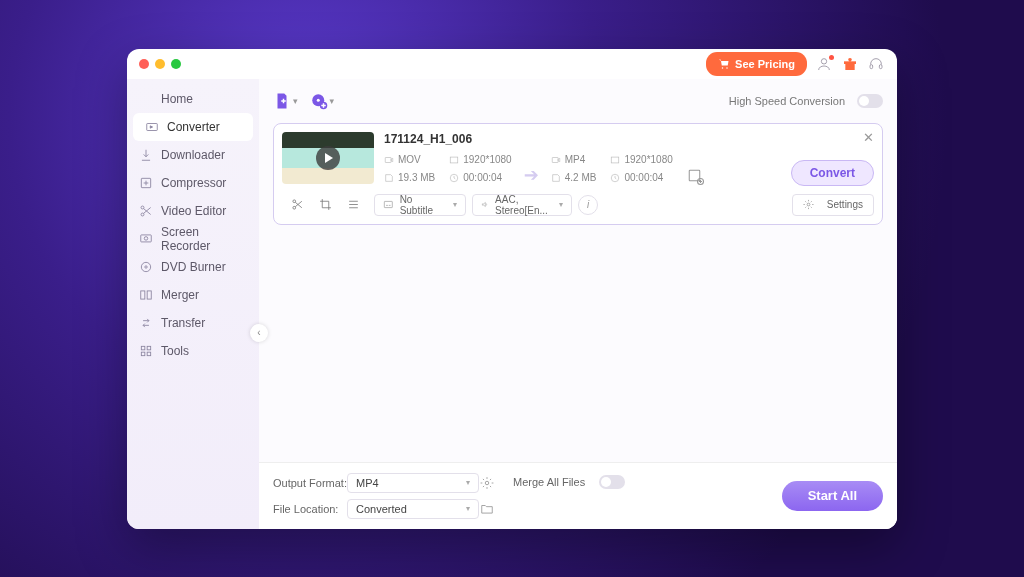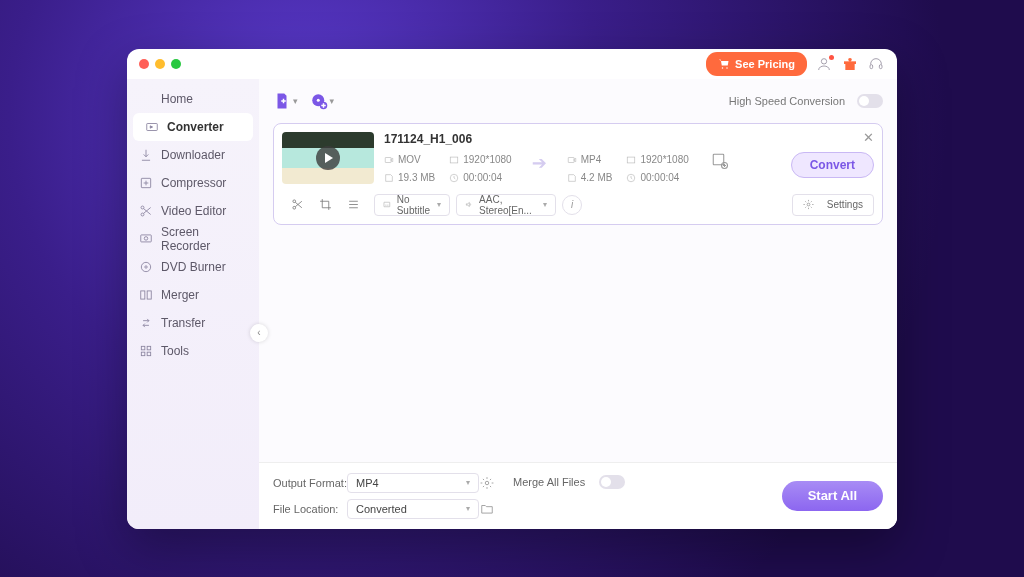--- a/index.html
+++ b/index.html
@@ -24,21 +24,21 @@
   .pricing-btn svg{width:12px;height:12px;fill:#fff}
   .top-icn{width:18px;height:18px;display:flex;align-items:center;justify-content:center;color:#9f9aa8;cursor:pointer;position:relative}
   .top-icn svg{width:16px;height:16px;stroke:#9f9aa8;fill:none;stroke-width:1.4}
   .gift-icn svg{fill:#ff6a3d;stroke:none}
   .notif-dot{position:absolute;top:0;right:-1px;width:5px;height:5px;background:#ff5343;border-radius:50%}
   
   .body{flex:1;display:flex;min-height:0}
   .sidebar{width:132px;background:linear-gradient(#f6f3fb,#f2edfa);padding:6px 0;display:flex;flex-direction:column;position:relative}
   .side-item{height:28px;display:flex;align-items:center;gap:8px;padding:0 12px;font-size:12px;color:#5d5868;cursor:pointer}
   .side-item.home{padding-left:34px}
-  .side-item.active{background:#fff;border-radius:6px;margin:0 6px;color:#333;font-weight:700}
+  .side-item.active{background:#fff;border-radius:6px;margin:0 6px;color:#333;font-weight:400}
   .side-item .sicon{width:14px;height:14px;display:flex;align-items:center;justify-content:center;color:#8b85a0}
   .side-item .sicon svg{width:14px;height:14px;stroke:currentColor;fill:none;stroke-width:1.5}
   .collapse-handle{position:absolute;right:-9px;top:245px;width:18px;height:18px;background:#fff;border-radius:50%;box-shadow:0 0 4px rgba(0,0,0,.15);display:flex;align-items:center;justify-content:center;color:#888;font-size:10px;cursor:pointer}
   .main{flex:1;display:flex;flex-direction:column;background:#fcfbfe;min-width:0}
   
   .toolrow{height:44px;display:flex;align-items:center;padding:0 14px;gap:12px}
   .tool-btn{display:flex;align-items:center;color:#7b57e6;cursor:pointer;gap:2px}
   .tool-btn svg{width:18px;height:18px;fill:#7b57e6}
   .tool-btn .chev{font-size:9px;color:#999}
   .seg{display:flex;background:#e7e3f1;border-radius:11px;height:22px;overflow:hidden;margin-left:120px}
@@ -50,36 +50,36 @@
   
   .content{flex:1;padding:0 14px;overflow:hidden}
   .card{border:1px solid #d5ccf0;border-radius:8px;padding:8px;position:relative;background:#fff}
   .card-close{position:absolute;top:6px;right:8px;color:#999;cursor:pointer;font-size:13px}
   .card-top{display:flex;gap:10px}
   .thumb{width:92px;height:52px;border-radius:4px;background:linear-gradient(180deg,#2c3b2d 0 30%, #b7e8dd 30% 70%, #f2ead1 70%);position:relative;flex-shrink:0}
   .play{position:absolute;left:50%;top:50%;transform:translate(-50%,-50%);width:24px;height:24px;border-radius:50%;background:rgba(60,60,60,.8);display:flex;align-items:center;justify-content:center}
   .play::after{content:"";border-left:8px solid #fff;border-top:5px solid transparent;border-bottom:5px solid transparent;margin-left:2px}
   .cinfo{flex:1;min-width:0}
   .fname{font-size:12px;font-weight:600;color:#333;margin-bottom:6px}
-  .meta-row{display:flex;align-items:flex-start;gap:16px}
+  .meta-row{display:flex;align-items:flex-end;gap:8px}
   .meta-group{display:grid;grid-template-columns:auto auto;grid-auto-rows:16px;column-gap:14px;row-gap:2px}
   .meta-cell{display:flex;align-items:center;gap:4px;font-size:10px;color:#888;white-space:nowrap}
   .meta-cell svg{width:10px;height:10px;stroke:#bbb;fill:none;stroke-width:1.6}
   .arrow{color:#d5ccf0;font-size:18px;padding:0 4px}
   .output-set{width:18px;height:18px;margin-left:6px;cursor:pointer;color:#999}
   .output-set svg{width:18px;height:18px;stroke:#999;fill:none;stroke-width:1.4}
   .convert-btn{background:#efe7ff;border:1px solid #c9b8f4;color:#7b57e6;font-weight:600;font-size:12px;border-radius:14px;height:26px;padding:0 18px;cursor:pointer;margin-left:auto}
   .card-bottom{display:flex;align-items:center;gap:6px;margin-top:8px}
   .edit-icons{display:flex;gap:14px;padding:0 8px}
   .edit-icons span{width:14px;height:14px;display:flex;align-items:center;justify-content:center;color:#777;cursor:pointer}
   .edit-icons svg{width:13px;height:13px;stroke:#777;fill:none;stroke-width:1.5}
   .dd{height:22px;border:1px solid #e3e0ea;border-radius:4px;background:#fff;display:flex;align-items:center;padding:0 8px;font-size:10px;color:#666;gap:6px;cursor:pointer}
   .dd .chev{font-size:8px;color:#aaa;margin-left:auto}
   .dd svg{width:11px;height:11px;stroke:#999;fill:none;stroke-width:1.5}
-  .dd.sub{width:76px}
+  .dd.sub{width:92px}
   .dd.aud{width:100px}
   .info-circ{width:20px;height:20px;border:1px solid #e3e0ea;border-radius:50%;display:flex;align-items:center;justify-content:center;color:#999;font-size:10px;font-style:italic;cursor:pointer}
   .settings-btn{height:22px;border:1px solid #e3e0ea;border-radius:4px;background:#fff;display:flex;align-items:center;gap:13px;padding:0 10px;font-size:10px;color:#666;cursor:pointer;margin-left:auto}
   .settings-btn svg{width:11px;height:11px;stroke:#888;fill:none;stroke-width:1.5}
   
   .footer{border-top:1px solid #eee;padding:10px 14px;display:flex;align-items:center;gap:10px;background:#fff}
   .f-rows{display:flex;flex-direction:column;gap:6px}
   .f-row{display:flex;align-items:center;gap:0;font-size:11px;color:#666}
   .f-row .lbl{width:74px}
   .f-dd{width:132px;height:20px;border:1px solid #e3e0ea;border-radius:4px;display:flex;align-items:center;padding:0 8px;font-size:11px;color:#444;cursor:pointer}

